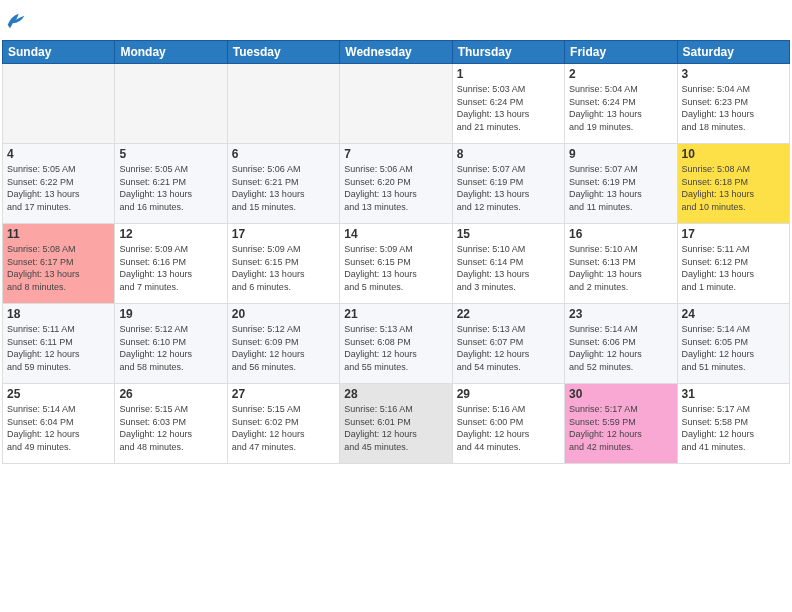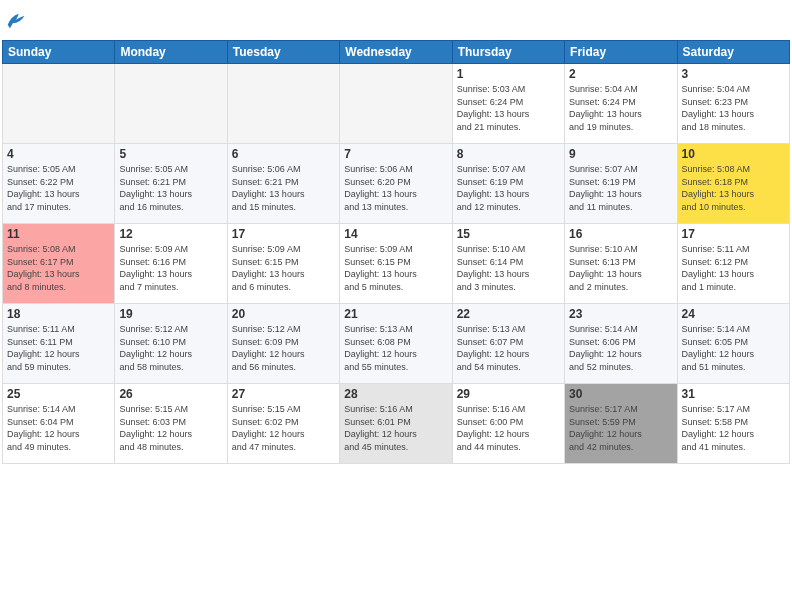--- a/index.html
+++ b/index.html
@@ -344,21 +344,21 @@
 Daylight: 12 hours
 and 45 minutes.</div>
           </td>
           <td style="background: rgb(255, 255, 255);">
             <span class="day-num">29</span>
             <div class="day-info" style="white-space: pre-line;">Sunrise: 5:16 AM
 Sunset: 6:00 PM
 Daylight: 12 hours
 and 44 minutes.</div>
           </td>
-          <td style="background: #a3a3a3;">
+          <td style="background: #f9a8d4;">
             <span class="day-num">30</span>
             <div class="day-info" style="white-space: pre-line;">Sunrise: 5:17 AM
 Sunset: 5:59 PM
 Daylight: 12 hours
 and 42 minutes.</div>
           </td>
           <td style="background: rgb(255, 255, 255);">
             <span class="day-num">31</span>
             <div class="day-info" style="white-space: pre-line;">Sunrise: 5:17 AM
 Sunset: 5:58 PM

